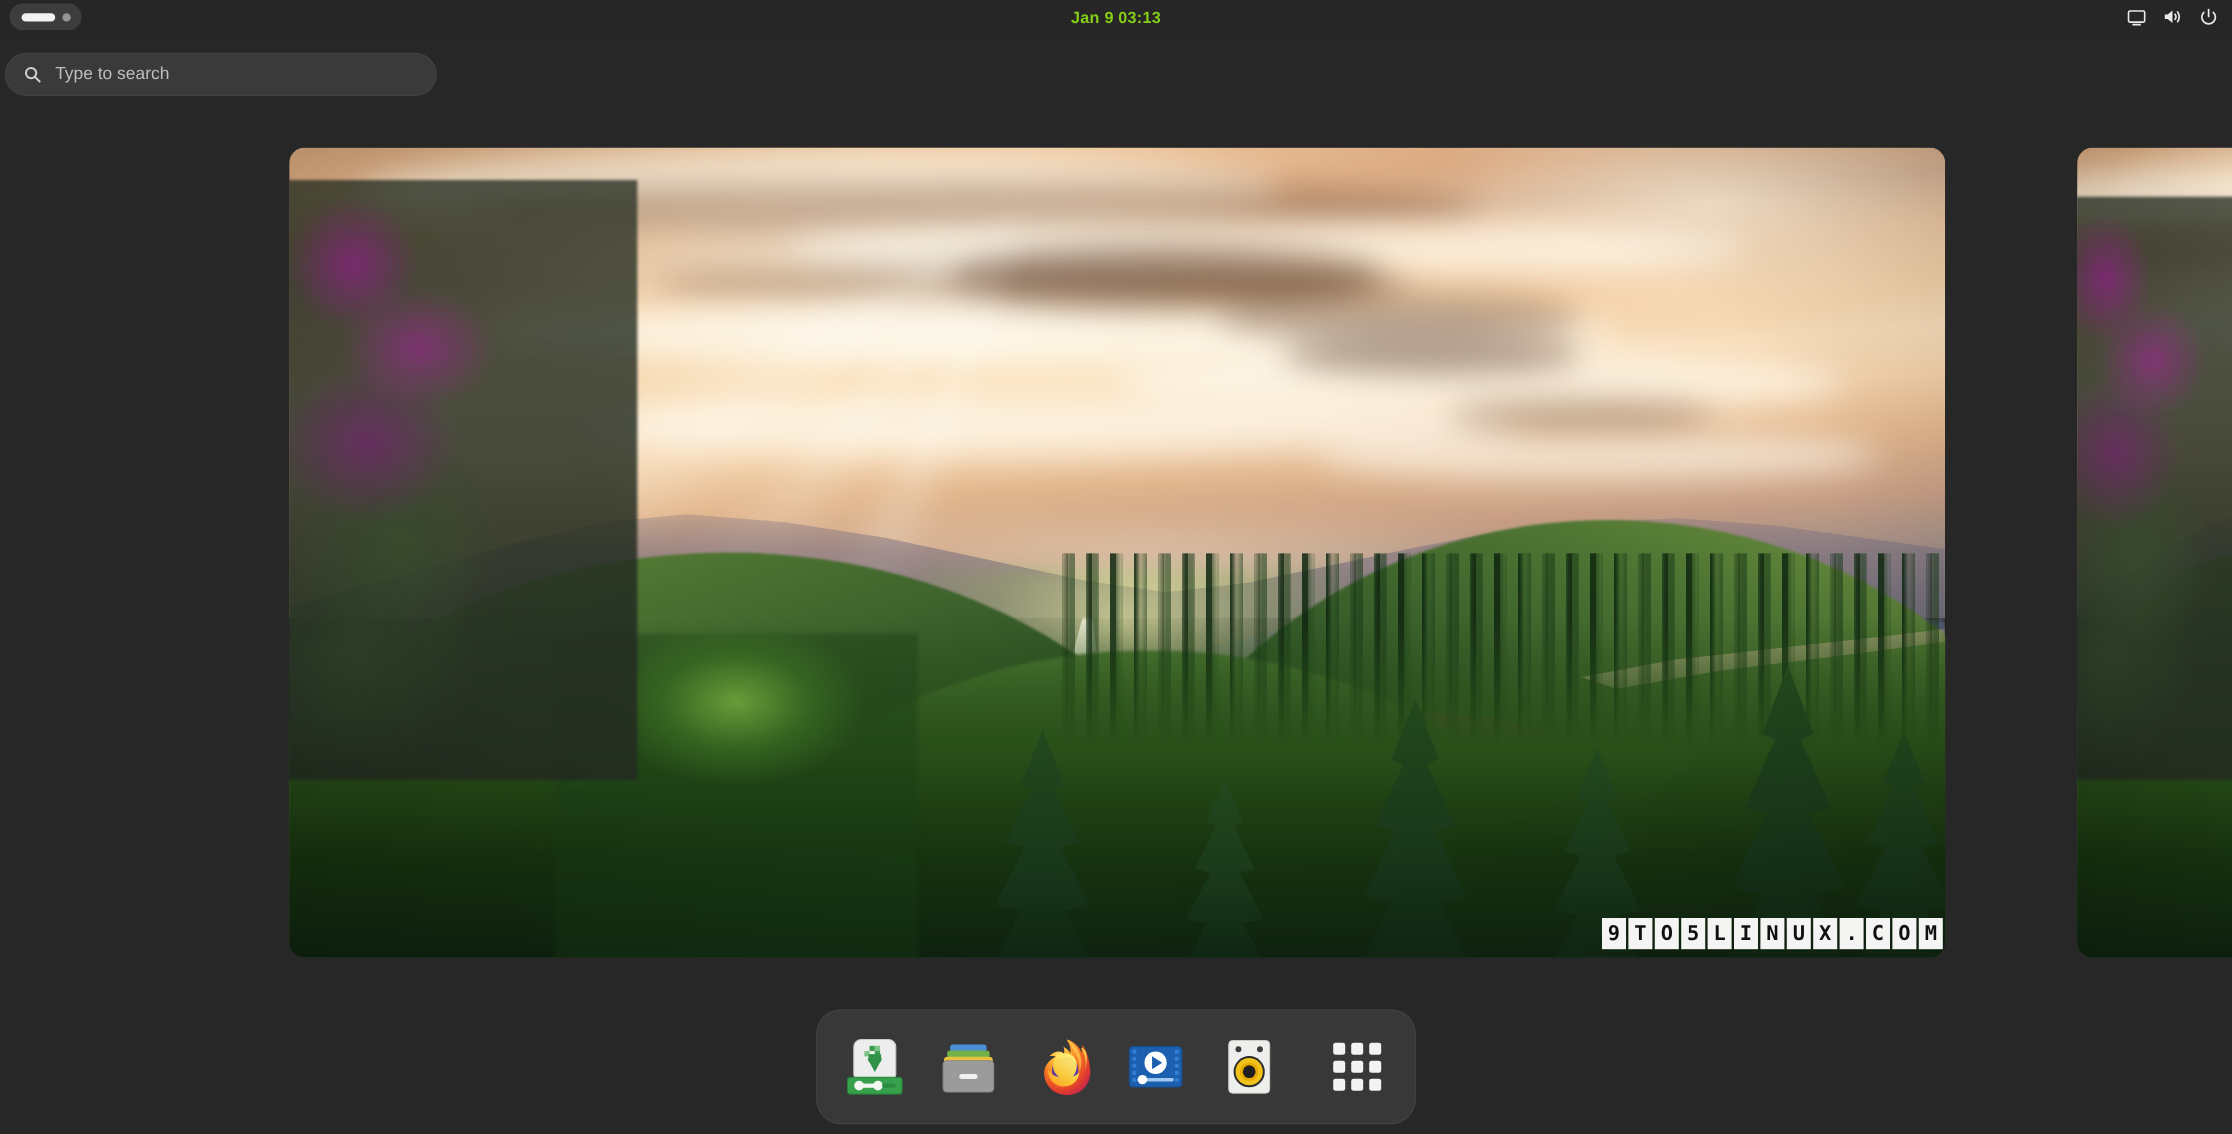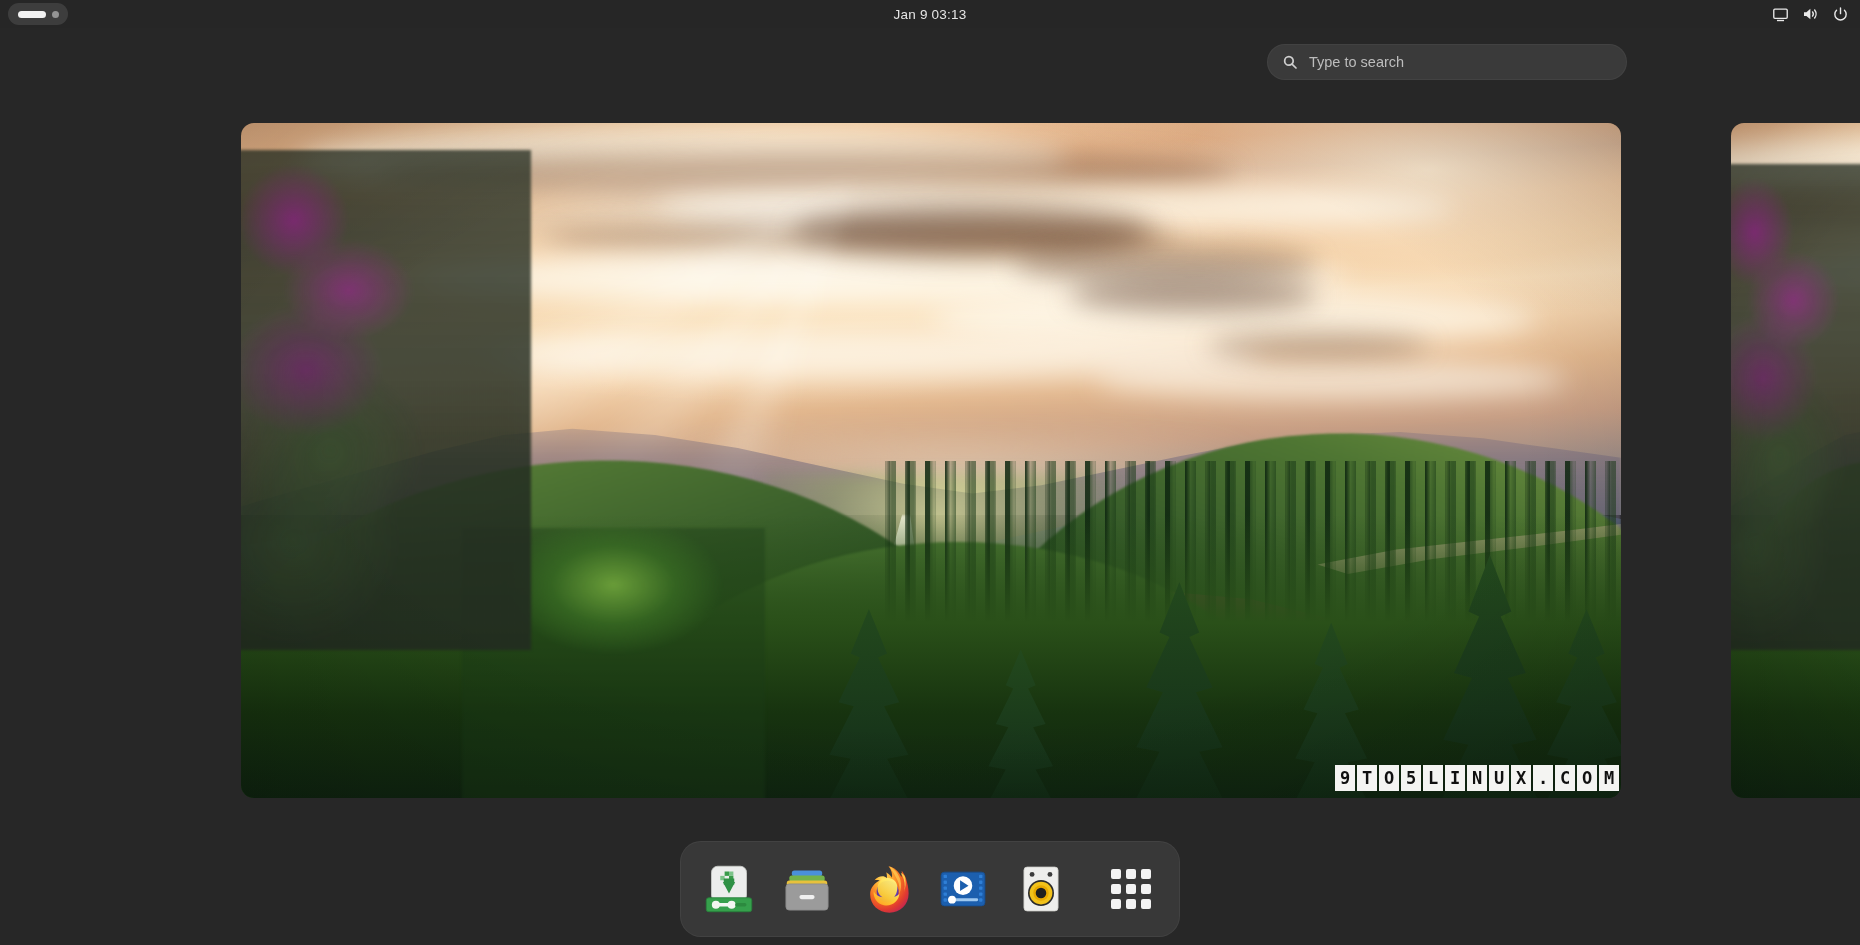--- a/index.html
+++ b/index.html
@@ -27,40 +27,40 @@
   }
   #ws-pill .bar {
     width:28px; height:7px; border-radius:4px; background:#f2f2f2;
   }
   #ws-pill .dot {
     width:7px; height:7px; border-radius:50%; background:rgba(255,255,255,0.45);
   }
   #clock {
     position:absolute; left:0; top:0; width:1860px; height:28px;
     display:flex; align-items:center; justify-content:center;
-    font-size:13.5px; font-weight:normal; color:#e5e5e5;
+    font-size:13.5px; font-weight:bold; color:#84cc16;
     letter-spacing:0.2px;
     pointer-events:none;
   }
   #clock span { pointer-events:auto; cursor:pointer; }
   #sys-tray {
     position:absolute; right:6px; top:0; height:28px;
     display:flex; align-items:center; gap:2px;
   }
   #sys-tray .tray-btn {
     width:28px; height:28px;
     display:flex; align-items:center; justify-content:center;
     cursor:pointer;
   }
   #sys-tray svg { display:block; }
 
   
   #search-wrap {
-    position:absolute; left:14px; top:44px; width:1613px;
-    display:flex; justify-content:flex-end;
+    position:absolute; left:4px; top:44px; width:1613px;
+    display:flex; justify-content:flex-start;
     z-index:30;
   }
   #search-entry {
     width:360px; height:36px; border-radius:18px;
     background:#3a3a3a;
     border:1px solid rgba(255,255,255,0.045);
     display:flex; align-items:center;
     padding:0 14px;
     cursor:text;
   }

